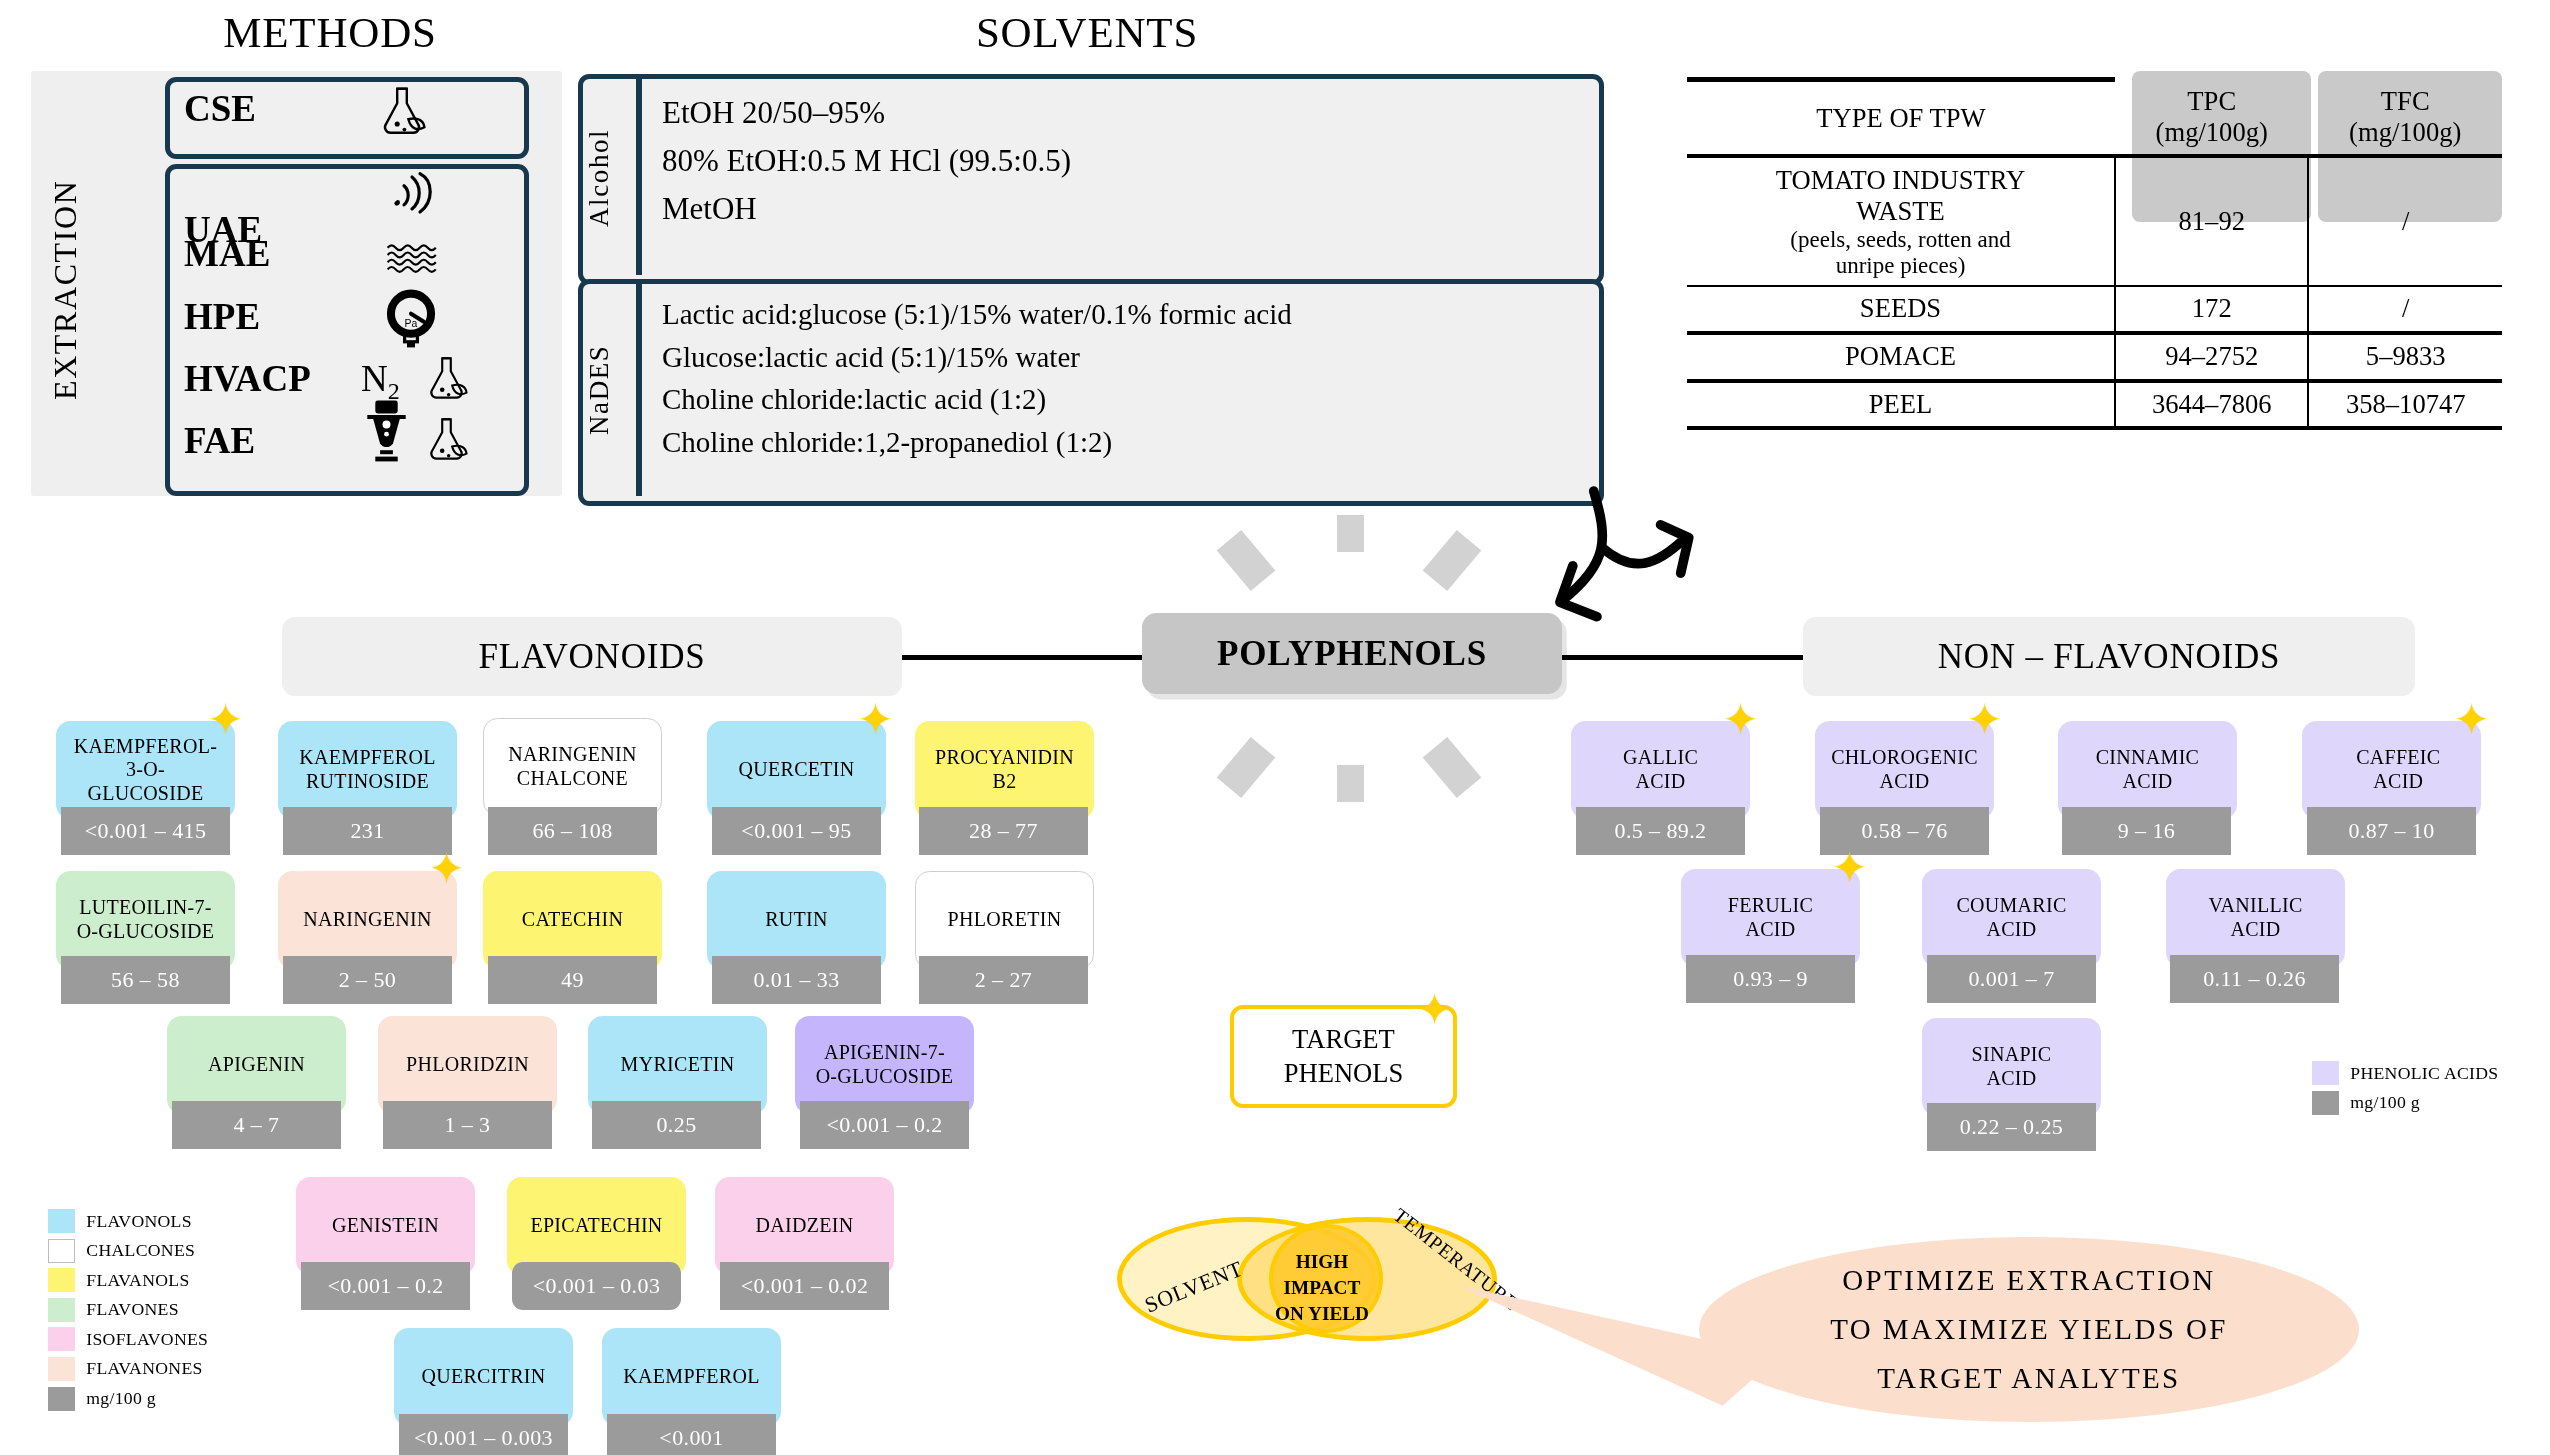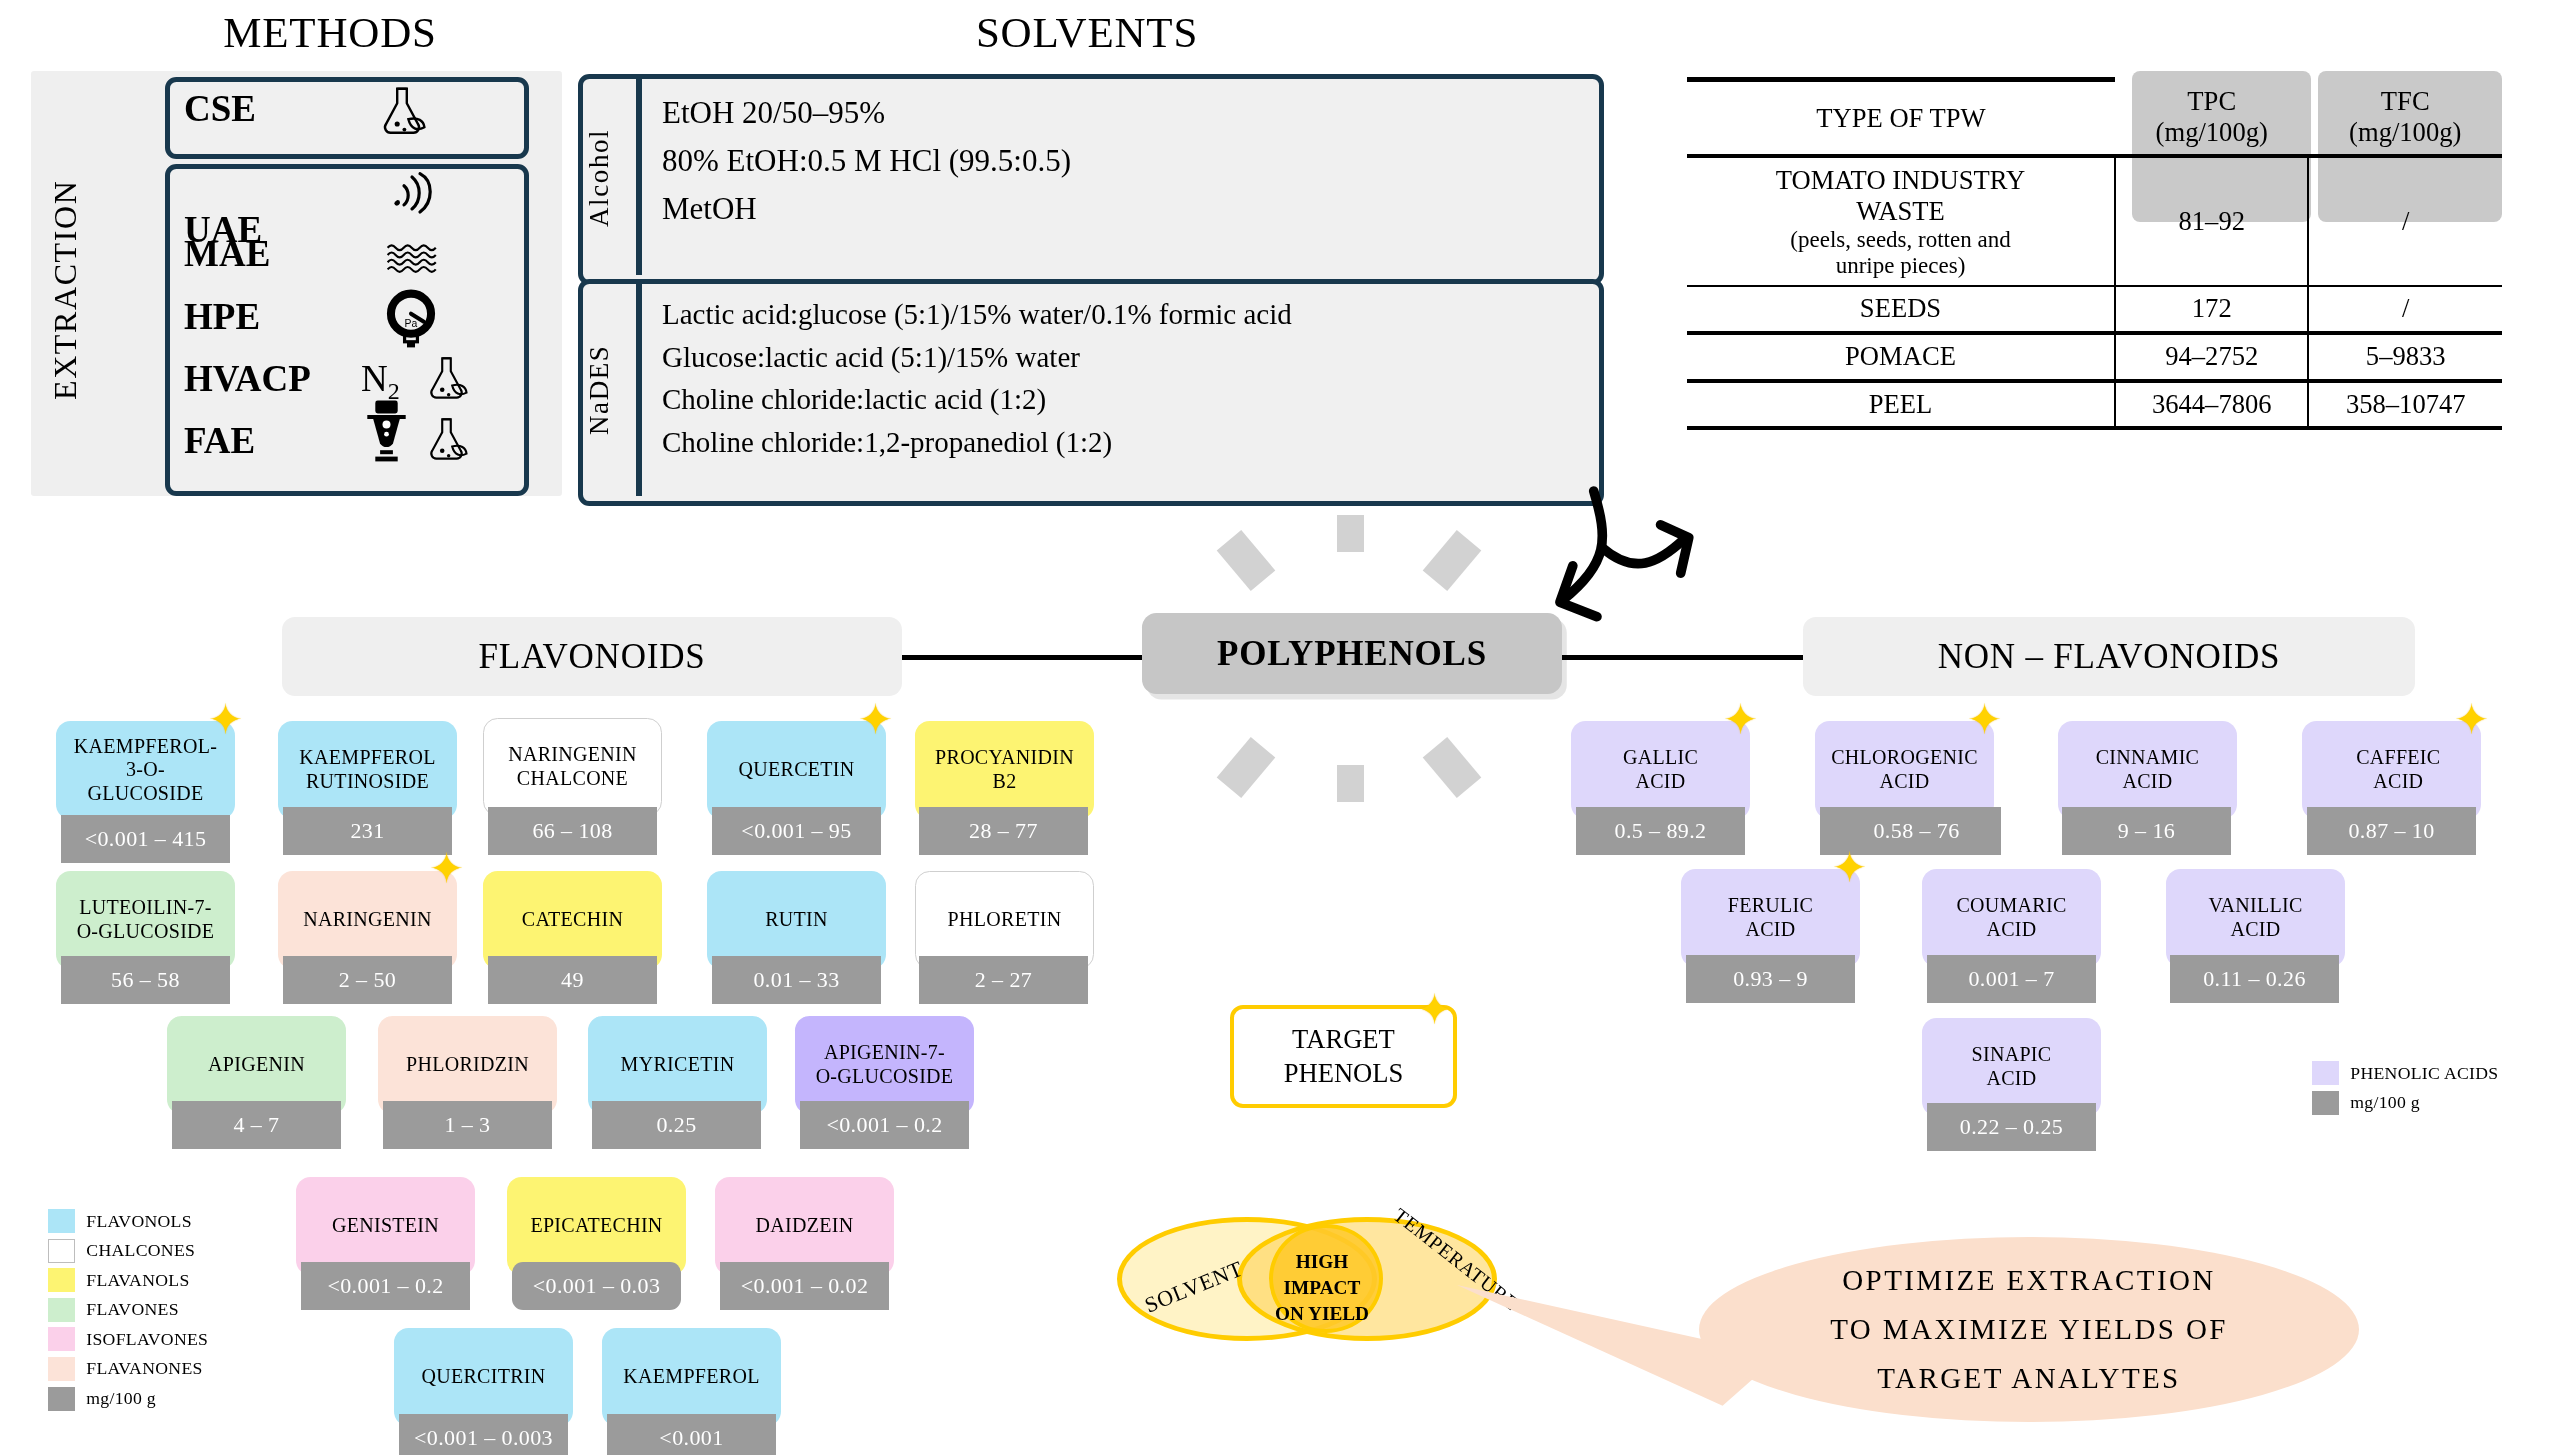--- a/index.html
+++ b/index.html
@@ -251,21 +251,21 @@
 <div class="abs cat-pill" style="left:1803px;top:617px;width:612px;height:79px;">NON – FLAVONOIDS</div>
 
 <div id="cards-layer">
     <div class="card" style="left: 56px; top: 721px; width: 179px; height: 98px; background: rgb(172, 229, 247);">
       <div>
         <div>KAEMPFEROL-</div>
         <div>3-O-</div>
         <div>GLUCOSIDE</div>
       </div>
     </div>
-    <div class="valbar" style="left: 61px; top: 807px; width: 169px; height: 48px; margin-top: 8px;">&lt;0.001 – 415</div>
+    <div class="valbar" style="left: 61px; top: 807px; width: 169px; height: 48px;">&lt;0.001 – 415</div>
     <div class="star" style="left: 208px; top: 699px;">✦</div>
     <div class="card" style="left: 278px; top: 721px; width: 179px; height: 98px; background: rgb(172, 229, 247);">
       <div>
         <div>KAEMPFEROL</div>
         <div>RUTINOSIDE</div>
       </div>
     </div>
     <div class="valbar" style="left: 283px; top: 807px; width: 169px; height: 48px;">231</div>
     <div class="card chalcone" style="left: 483px; top: 718px; width: 179px; height: 98px;">
       <div>
@@ -382,21 +382,21 @@
       </div>
     </div>
     <div class="valbar" style="left: 1576px; top: 807px; width: 169px; height: 48px;">0.5 – 89.2</div>
     <div class="star" style="left: 1723px; top: 699px;">✦</div>
     <div class="card" style="left: 1815px; top: 721px; width: 179px; height: 98px; background: rgb(222, 215, 251);">
       <div>
         <div>CHLOROGENIC</div>
         <div>ACID</div>
       </div>
     </div>
-    <div class="valbar" style="left: 1820px; top: 807px; width: 169px; height: 48px; padding-left: 12px;">0.58 – 76</div>
+    <div class="valbar" style="left: 1820px; top: 807px; width: 169px; height: 48px;">0.58 – 76</div>
     <div class="star" style="left: 1967px; top: 699px;">✦</div>
     <div class="card" style="left: 2058px; top: 721px; width: 179px; height: 98px; background: rgb(222, 215, 251);">
       <div>
         <div>CINNAMIC</div>
         <div>ACID</div>
       </div>
     </div>
     <div class="valbar" style="left: 2062px; top: 807px; width: 169px; height: 48px;">9 – 16</div>
     <div class="card" style="left: 2302px; top: 721px; width: 179px; height: 98px; background: rgb(222, 215, 251); padding-left: 20px;">
       <div>

